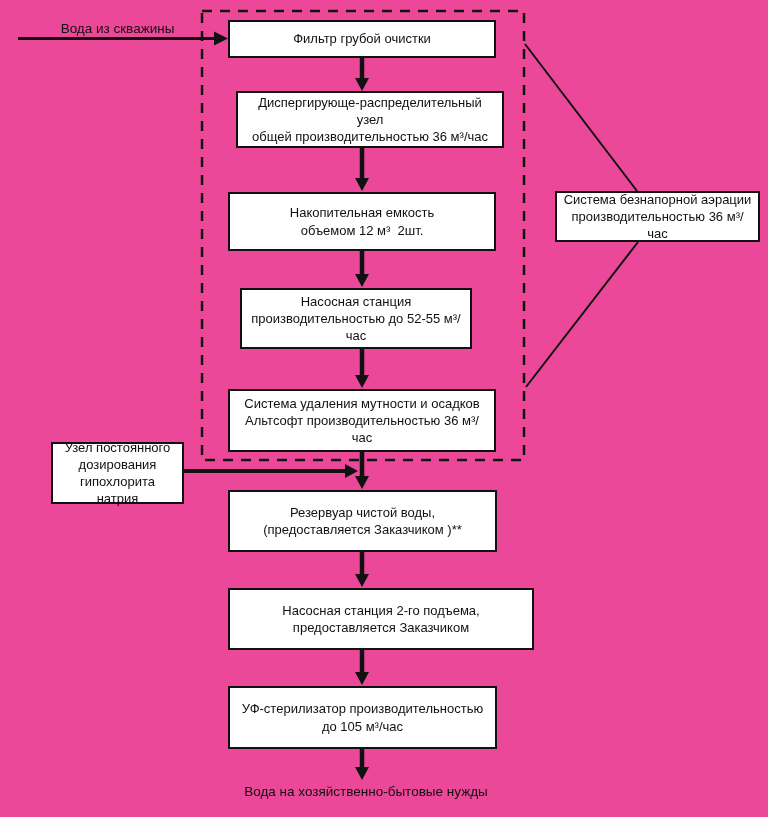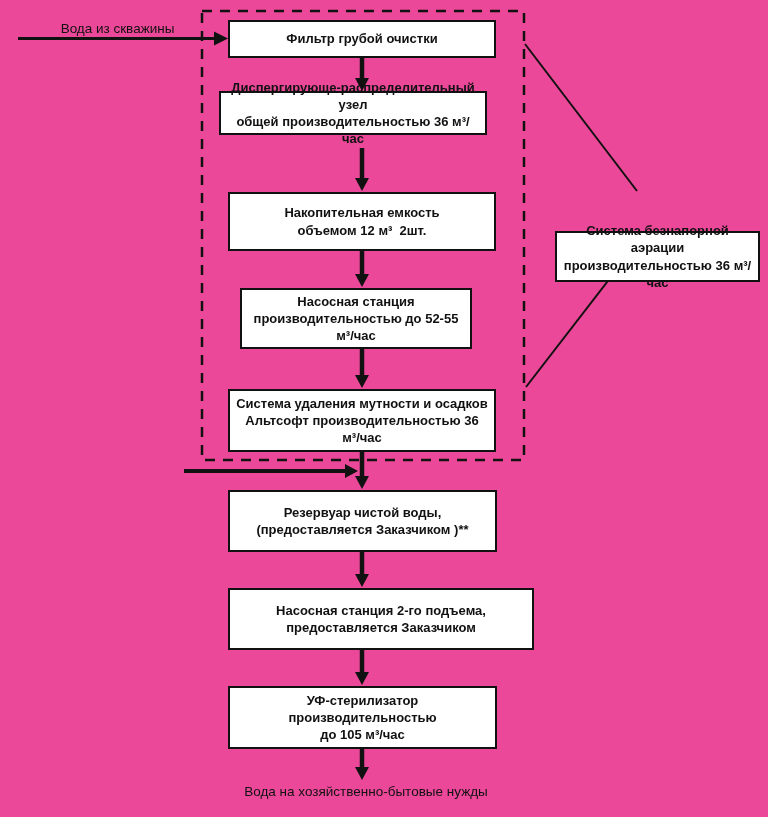--- a/index.html
+++ b/index.html
@@ -19,21 +19,20 @@
     border: 2px solid #111111;
     background: #ffffff;
     display: flex;
     align-items: center;
     justify-content: center;
     text-align: center;
     white-space: pre-line;
     font-size: 13px;
     line-height: 1.32;
     padding: 2px 6px;
-    font-weight: bold;
   }
   .flabel {
     position: absolute;
     font-size: 13.5px;
     text-align: center;
     white-space: nowrap;
   }
 </style>
 </head>
 <body>
@@ -75,35 +74,38 @@
     <polygon points="345,464 345,478 358,471" fill="#111111"></polygon>
 
     <line x1="525" y1="44" x2="637" y2="191" stroke="#111111" stroke-width="2"></line>
     <line x1="638" y1="242" x2="526" y2="387" stroke="#111111" stroke-width="2"></line>
   </svg>
 
   <div class="flabel" style="left:40px; top:21px; width:155px;">Вода из скважины</div>
 
   <div class="box" style="left:228px; top:20px; width:268px; height:38px;">Фильтр грубой очистки</div>
 
-  <div class="box" style="left:219px; top:91px; width:268px; height:44px;">Диспергирующе-распределительный узел
+  <div class="box" style="left:236px; top:91px; width:268px; height:57px;">Диспергирующе-распределительный узел
 общей производительностью 36 м³/час</div>
 
   <div class="box" style="left:228px; top:192px; width:268px; height:59px;">Накопительная емкость
 объемом 12 м³&nbsp; 2шт.</div>
 
   <div class="box" style="left:240px; top:288px; width:232px; height:61px;">Насосная станция
 производительностью до 52-55 м³/час</div>
 
   <div class="box" style="left:228px; top:389px; width:268px; height:63px;">Система удаления мутности и осадков
 Альтсофт производительностью 36 м³/час</div>
 
-  <div class="box" style="left:555px; top:191px; width:205px; height:51px;margin-top:40px;">Система безнапорной аэрации
+  <div class="box" style="left:555px; top:191px; width:205px; height:51px;">Система безнапорной аэрации
 производительностью 36 м³/час</div>
 
+  <div class="box" style="left:51px; top:442px; width:133px; height:62px;">Узел постоянного
+дозирования
+гипохлорита натрия</div>
 
   <div class="box" style="left:228px; top:490px; width:269px; height:62px;">Резервуар чистой воды,
 (предоставляется Заказчиком )**</div>
 
   <div class="box" style="left:228px; top:588px; width:306px; height:62px;">Насосная станция 2-го подъема,
 предоставляется Заказчиком</div>
 
   <div class="box" style="left:228px; top:686px; width:269px; height:63px;">УФ-стерилизатор производительностью
 до 105 м³/час</div>
 

